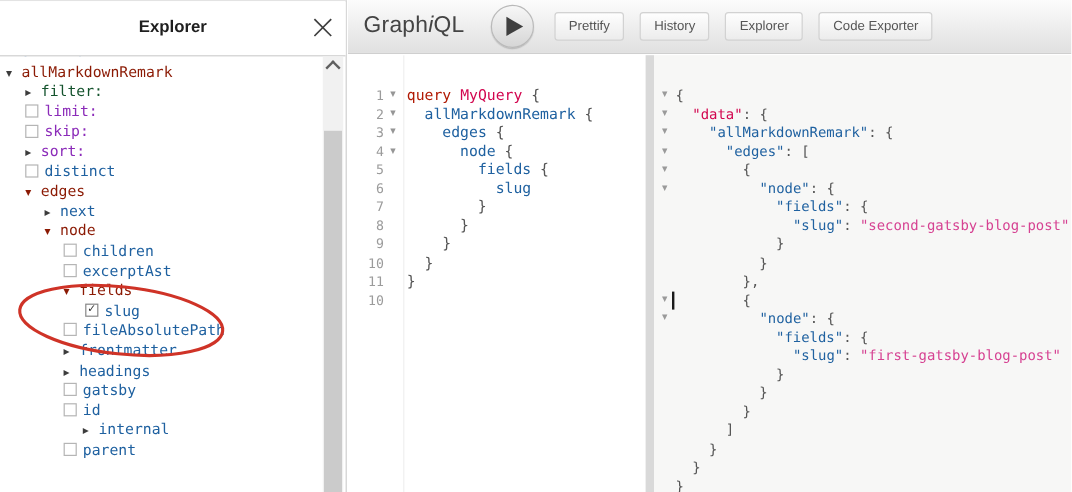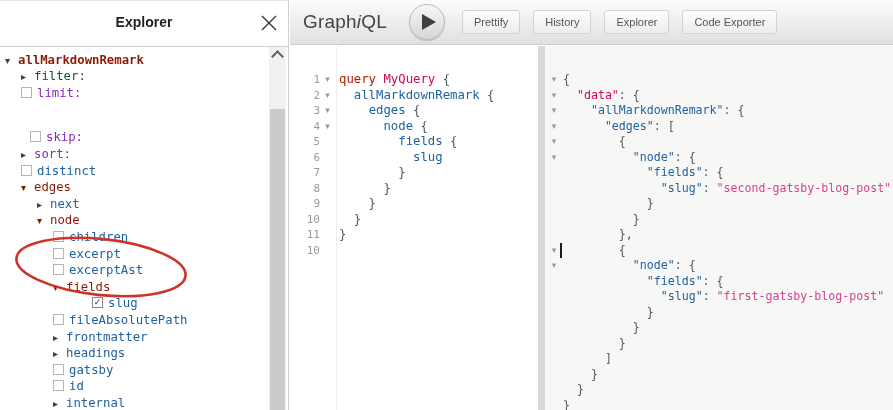--- a/index.html
+++ b/index.html
@@ -80,40 +80,39 @@
     <div class="exp-header">
       <div class="exp-title">Explorer</div>
       <svg class="exp-close" viewBox="0 0 18 18">
         <line x1="2" y1="2" x2="16" y2="16" stroke="#3d3d3d" stroke-width="1.4"></line>
         <line x1="16" y1="2" x2="2" y2="16" stroke="#3d3d3d" stroke-width="1.4"></line>
       </svg>
     </div>
     <div class="exp-body">
       <div class="tree-wrap">
           <div class="tree-row clipped" style="padding-left: 5px;"><span class="tri">▸</span><span class="lbl" style="color: rgb(31, 97, 160);">allFile</span></div>
-          <div class="tree-row" style="padding-left: 5px; font-weight: bold;"><span class="tri">▾</span><span class="lbl" style="color: rgb(139, 26, 4);">allMarkdownRemark</span></div>
+          <div class="tree-row" style="padding-left: 5px;"><span class="tri">▾</span><span class="lbl" style="color: rgb(139, 26, 4);">allMarkdownRemark</span></div>
           <div class="tree-row" style="padding-left: 21px;"><span class="tri">▸</span><span class="lbl" style="color: #14532d;">filter:</span></div>
           <div class="tree-row" style="padding-left: 21px;"><span class="box"></span><span class="lbl" style="color: rgb(139, 43, 185);">limit:</span></div>
-          <div class="tree-row" style="padding-left: 30px; margin-top: 28px;"><span class="box"></span><span class="lbl" style="color: rgb(139, 43, 185);">skip:</span></div>
+          <div class="tree-row" style="padding-left: 21px;"><span class="box"></span><span class="lbl" style="color: rgb(139, 43, 185);">skip:</span></div>
           <div class="tree-row" style="padding-left: 21px;"><span class="tri">▸</span><span class="lbl" style="color: rgb(139, 43, 185);">sort:</span></div>
           <div class="tree-row" style="padding-left: 21px;"><span class="box"></span><span class="lbl" style="color: rgb(31, 97, 160);">distinct</span></div>
           <div class="tree-row" style="padding-left: 21px;"><span class="tri" style="color: rgb(139, 26, 4);">▾</span><span class="lbl" style="color: rgb(139, 26, 4);">edges</span></div>
           <div class="tree-row" style="padding-left: 37px;"><span class="tri">▸</span><span class="lbl" style="color: rgb(31, 97, 160);">next</span></div>
           <div class="tree-row" style="padding-left: 37px;"><span class="tri" style="color: rgb(139, 26, 4);">▾</span><span class="lbl" style="color: rgb(139, 26, 4);">node</span></div>
           <div class="tree-row" style="padding-left: 53px;"><span class="box"></span><span class="lbl" style="color: rgb(31, 97, 160);">children</span></div>
-          <div class="tree-row" style="padding-left: 53px;"><span class="box"></span><span class="lbl" style="color: rgb(31, 97, 160);">excerpt</span></div>
           <div class="tree-row" style="padding-left: 53px;"><span class="box"></span><span class="lbl" style="color: rgb(31, 97, 160);">excerptAst</span></div>
           <div class="tree-row" style="padding-left: 53px;"><span class="tri" style="color: rgb(139, 26, 4);">▾</span><span class="lbl" style="color: rgb(139, 26, 4);">fields</span></div>
-          <div class="tree-row" style="padding-left: 92px;"><span class="box checked">✓</span><span class="lbl" style="color: rgb(31, 97, 160);">slug</span></div>
+          <div class="tree-row" style="padding-left: 71px;"><span class="box checked">✓</span><span class="lbl" style="color: rgb(31, 97, 160);">slug</span></div>
           <div class="tree-row" style="padding-left: 53px;"><span class="box"></span><span class="lbl" style="color: rgb(31, 97, 160);">fileAbsolutePath</span></div>
           <div class="tree-row" style="padding-left: 53px;"><span class="tri">▸</span><span class="lbl" style="color: rgb(31, 97, 160);">frontmatter</span></div>
           <div class="tree-row" style="padding-left: 53px;"><span class="tri">▸</span><span class="lbl" style="color: rgb(31, 97, 160);">headings</span></div>
           <div class="tree-row" style="padding-left: 53px;"><span class="box"></span><span class="lbl" style="color: rgb(31, 97, 160);">gatsby</span></div>
           <div class="tree-row" style="padding-left: 53px;"><span class="box"></span><span class="lbl" style="color: rgb(31, 97, 160);">id</span></div>
-          <div class="tree-row" style="padding-left: 53px;"><span class="tri">▸</span><span class="lbl" style="color: rgb(31, 97, 160);">internal</span></div>
+          <div class="tree-row" style="padding-left: 69px;"><span class="tri">▸</span><span class="lbl" style="color: rgb(31, 97, 160);">internal</span></div>
           <div class="tree-row" style="padding-left: 53px;"><span class="box"></span><span class="lbl" style="color: rgb(31, 97, 160);">parent</span></div>
         </div>
     </div>
     <div class="scrollbar">
       <div class="sb-btn">
         <div class="sb-chevron"></div>
       </div>
       <div class="sb-thumb"></div>
     </div>
     <svg class="annotation" width="289" height="410" viewBox="0 0 289 410">

